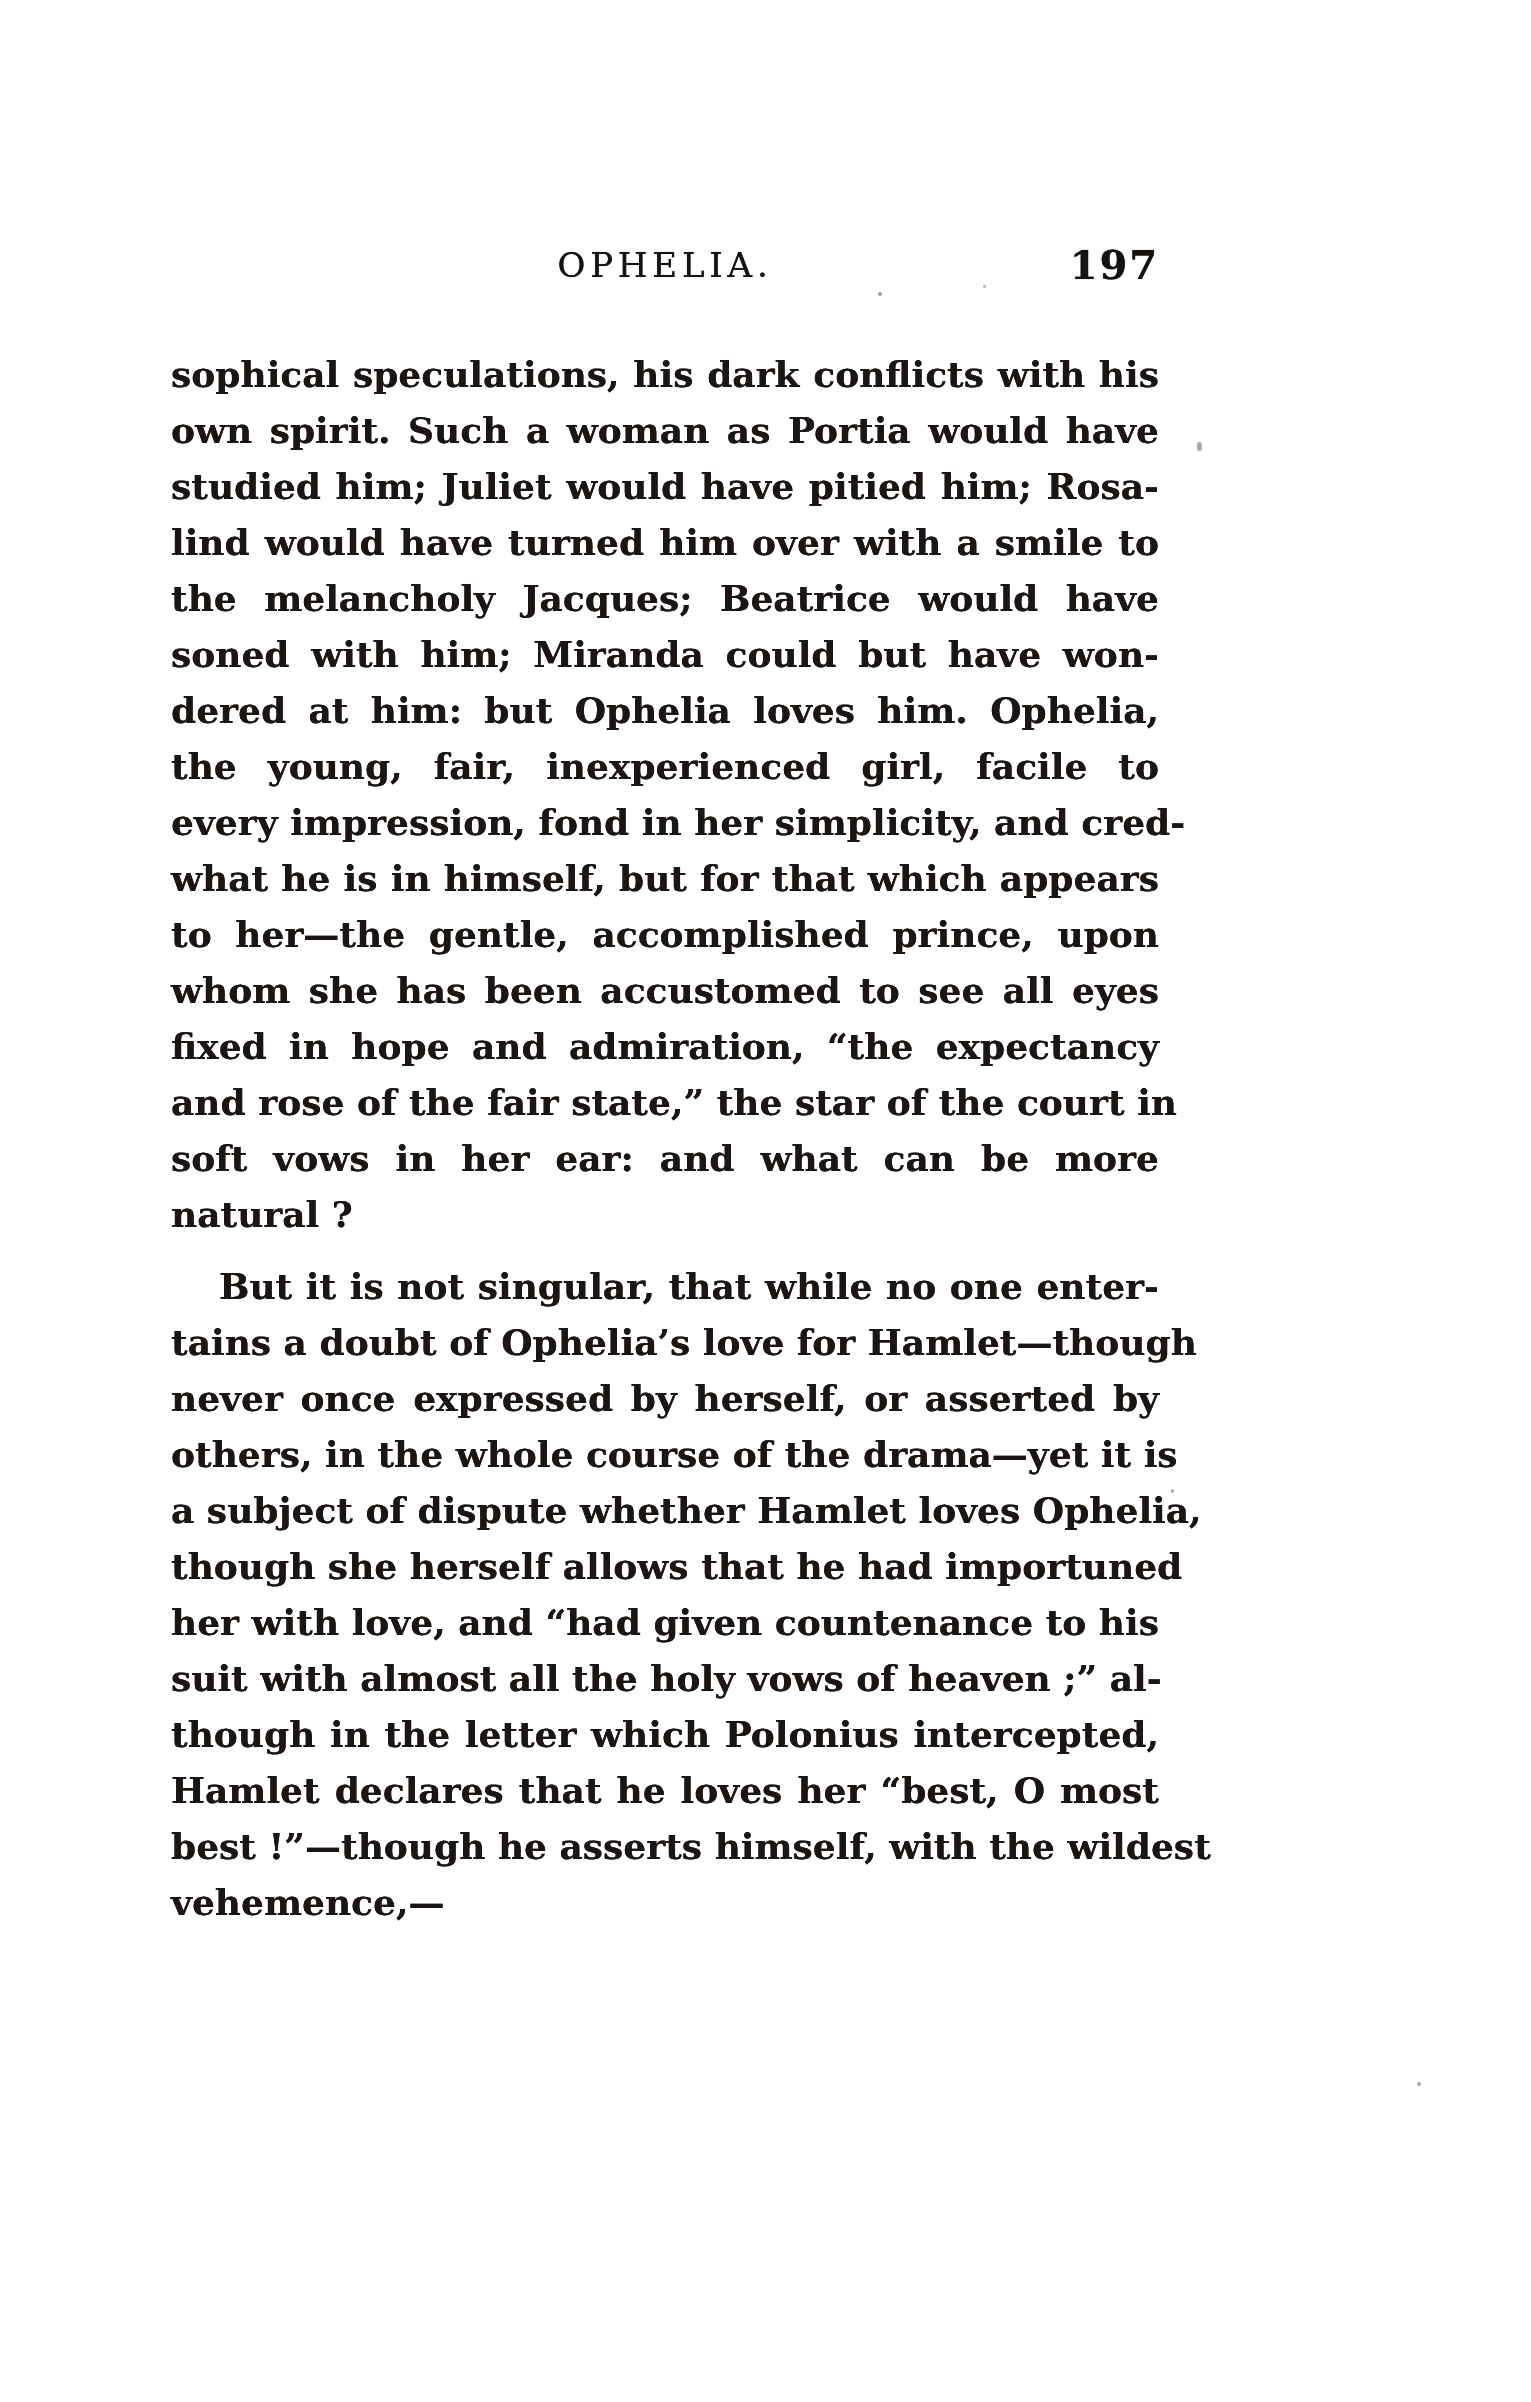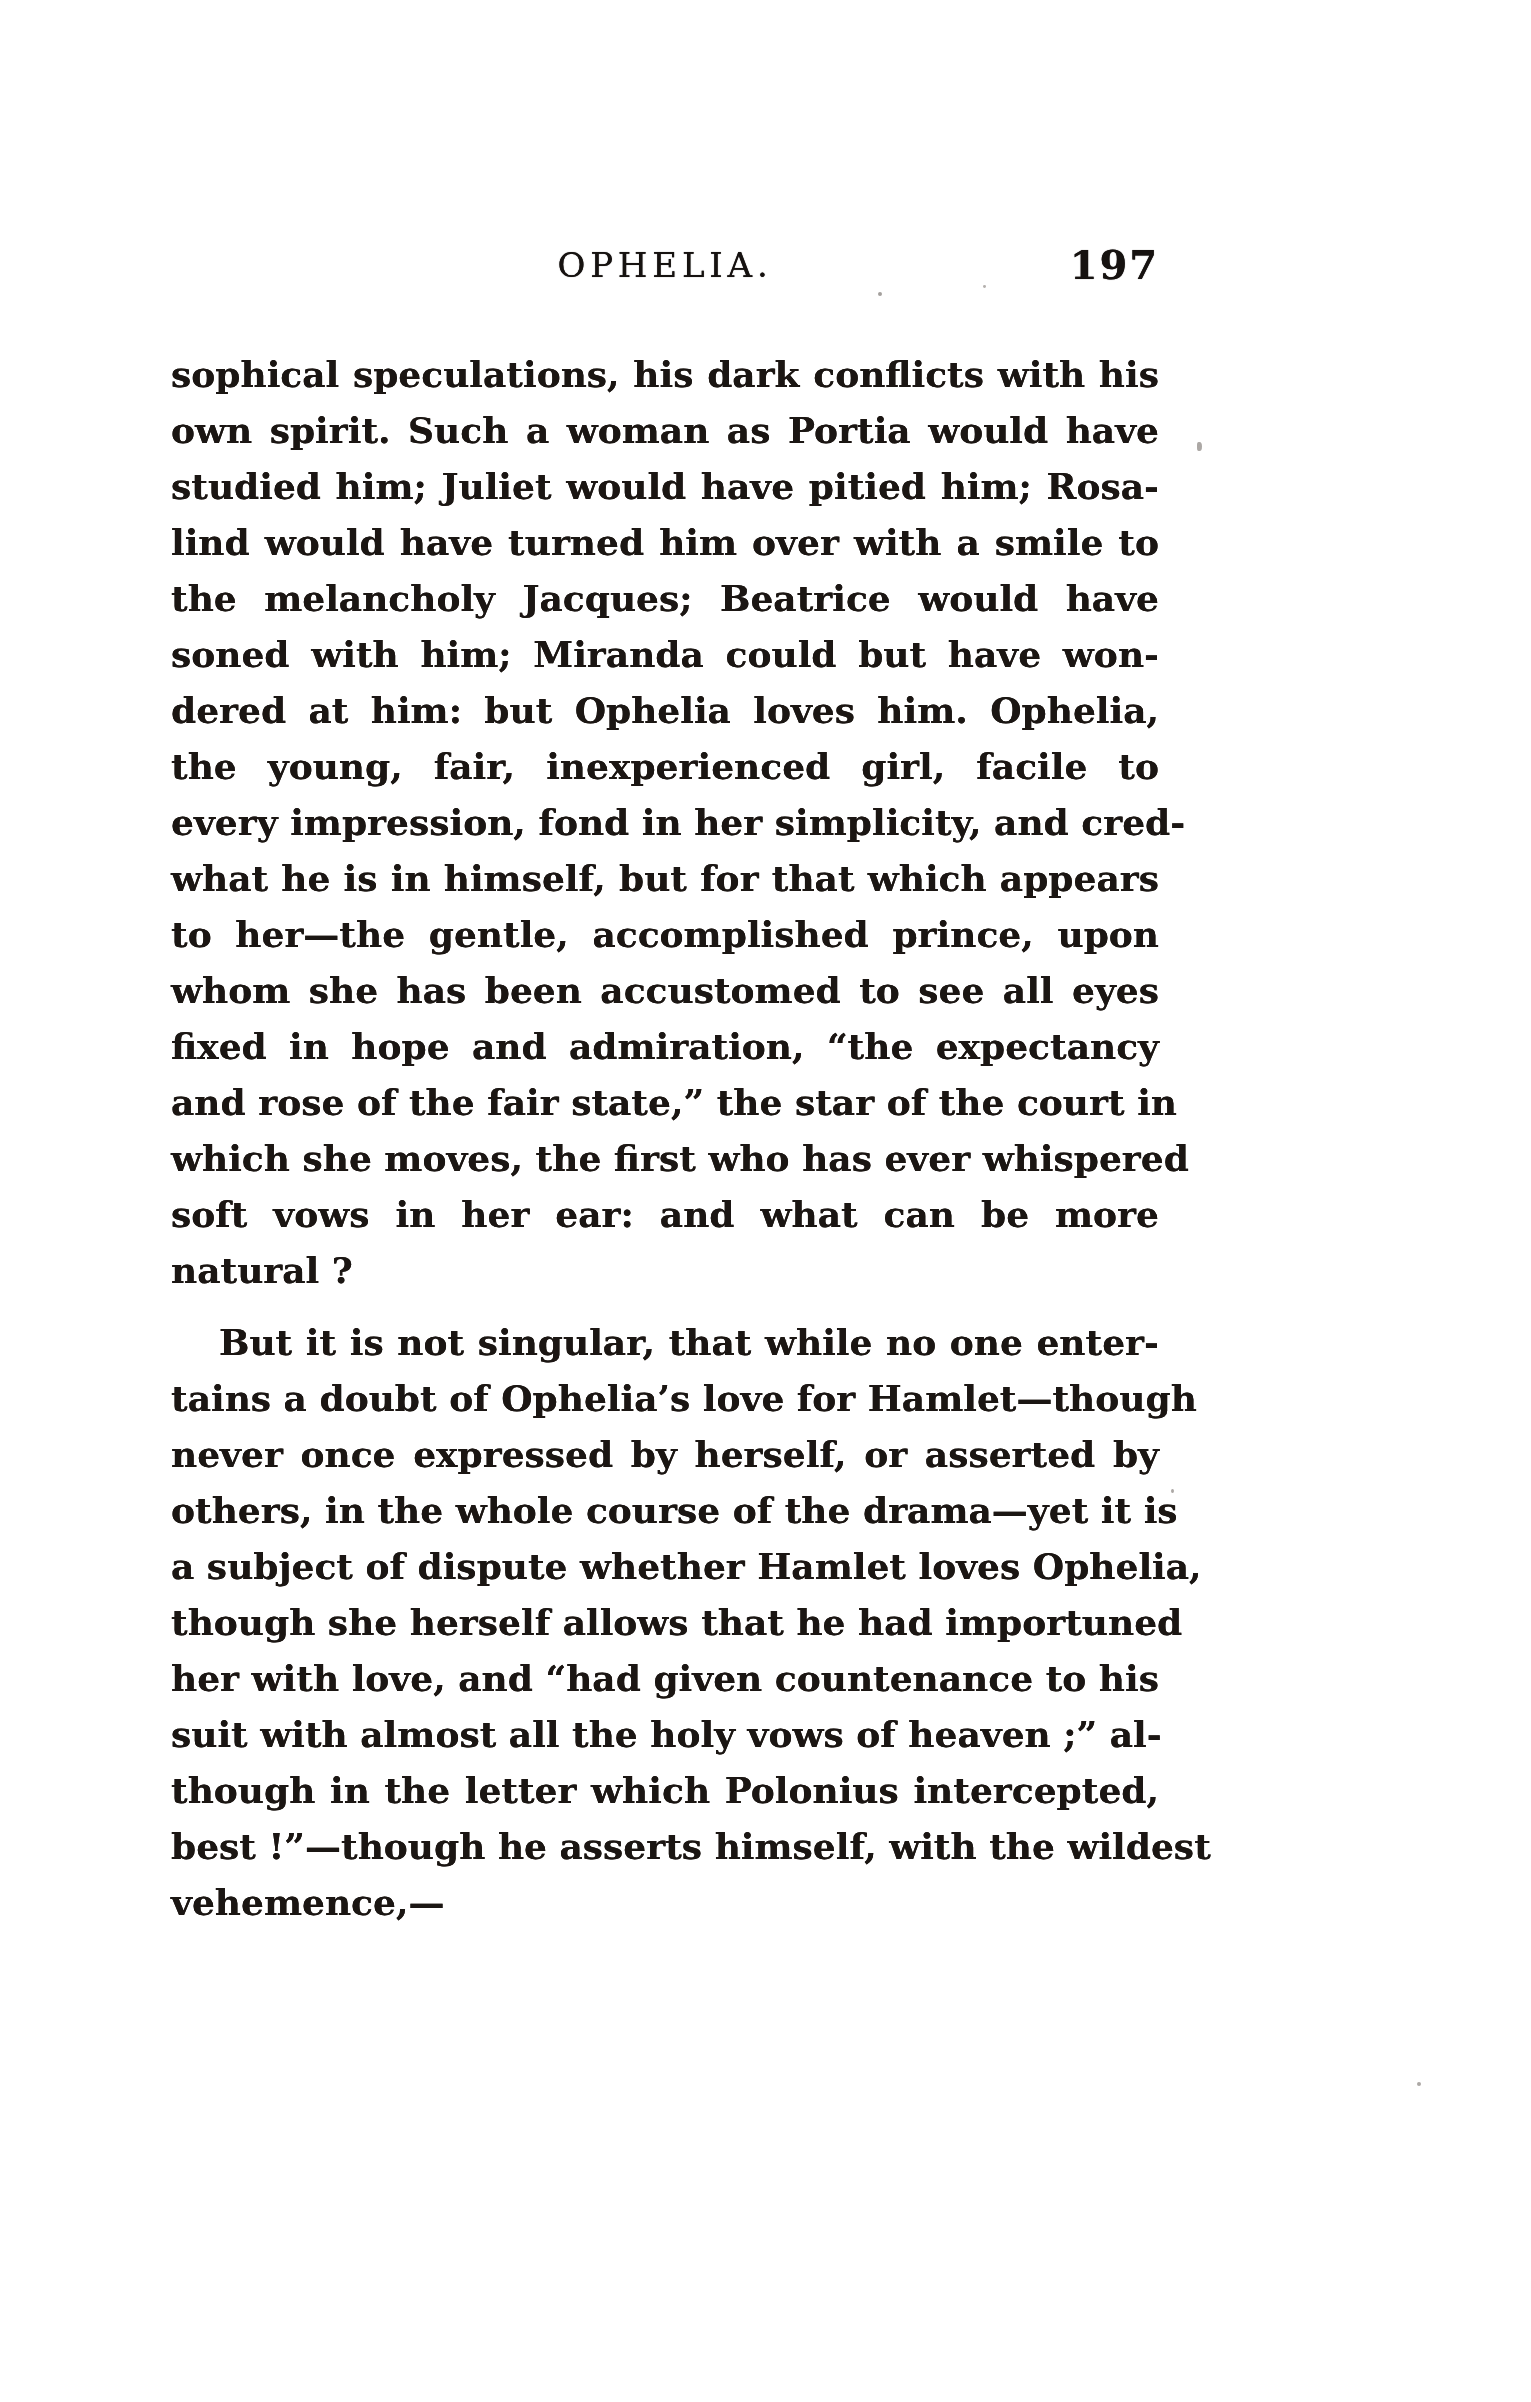--- a/index.html
+++ b/index.html
@@ -98,35 +98,35 @@
       <div class="line">the melancholy Jacques; Beatrice would have</div>
       <div class="line">soned with him; Miranda could but have won-</div>
       <div class="line">dered at him: but Ophelia loves him. Ophelia,</div>
       <div class="line">the young, fair, inexperienced girl, facile to</div>
       <div class="line">every impression, fond in her simplicity, and cred-</div>
       <div class="line">what he is in himself, but for that which appears</div>
       <div class="line">to her—the gentle, accomplished prince, upon</div>
       <div class="line">whom she has been accustomed to see all eyes</div>
       <div class="line">fixed in hope and admiration, “the expectancy</div>
       <div class="line">and rose of the fair state,” the star of the court in</div>
-      <div class="line">which she moves, the first who has ever whispered</div>
       <div class="line">soft vows in her ear: and what can be more</div>
       <div class="line par-end">natural ?</div>
     </div>
 
     <div class="paragraph">
       <div class="line indent">But it is not singular, that while no one enter-</div>
       <div class="line">tains a doubt of Ophelia’s love for Hamlet—though</div>
       <div class="line">never once expressed by herself, or asserted by</div>
       <div class="line">others, in the whole course of the drama—yet it is</div>
       <div class="line">a subject of dispute whether Hamlet loves Ophelia,</div>
       <div class="line">though she herself allows that he had importuned</div>
       <div class="line">her with love, and “had given countenance to his</div>
       <div class="line">suit with almost all the holy vows of heaven ;” al-</div>
       <div class="line">though in the letter which Polonius intercepted,</div>
+      <div class="line">Hamlet declares that he loves her “best, O most</div>
       <div class="line">best !”—though he asserts himself, with the wildest</div>
       <div class="line par-end">vehemence,—</div>
     </div>
   </div>
 
   <span class="speck s1"></span>
   <span class="speck s2"></span>
   <span class="speck s3"></span>
   <span class="speck s4"></span>
   <span class="speck s5"></span>

